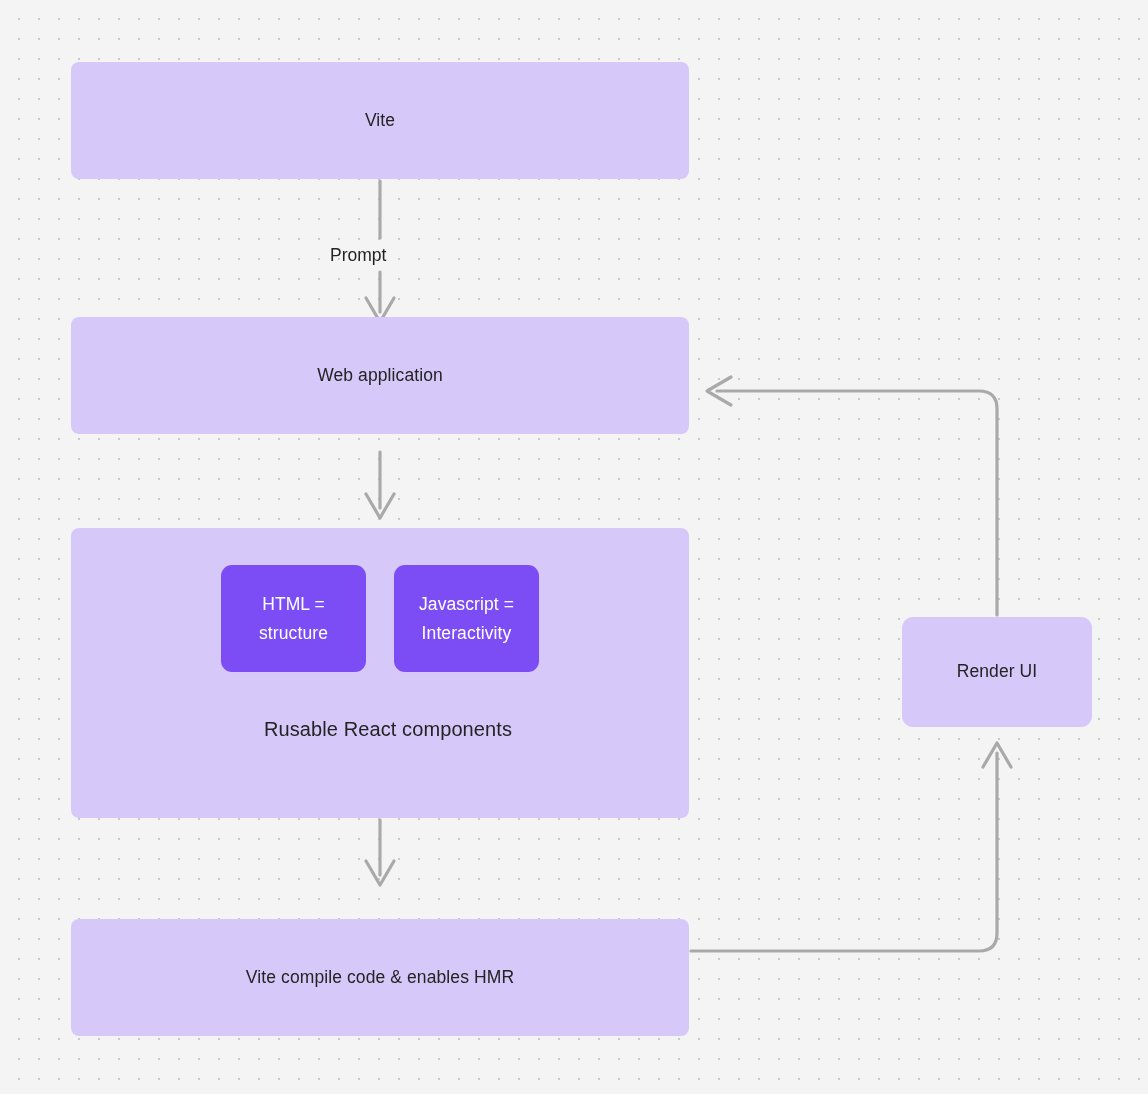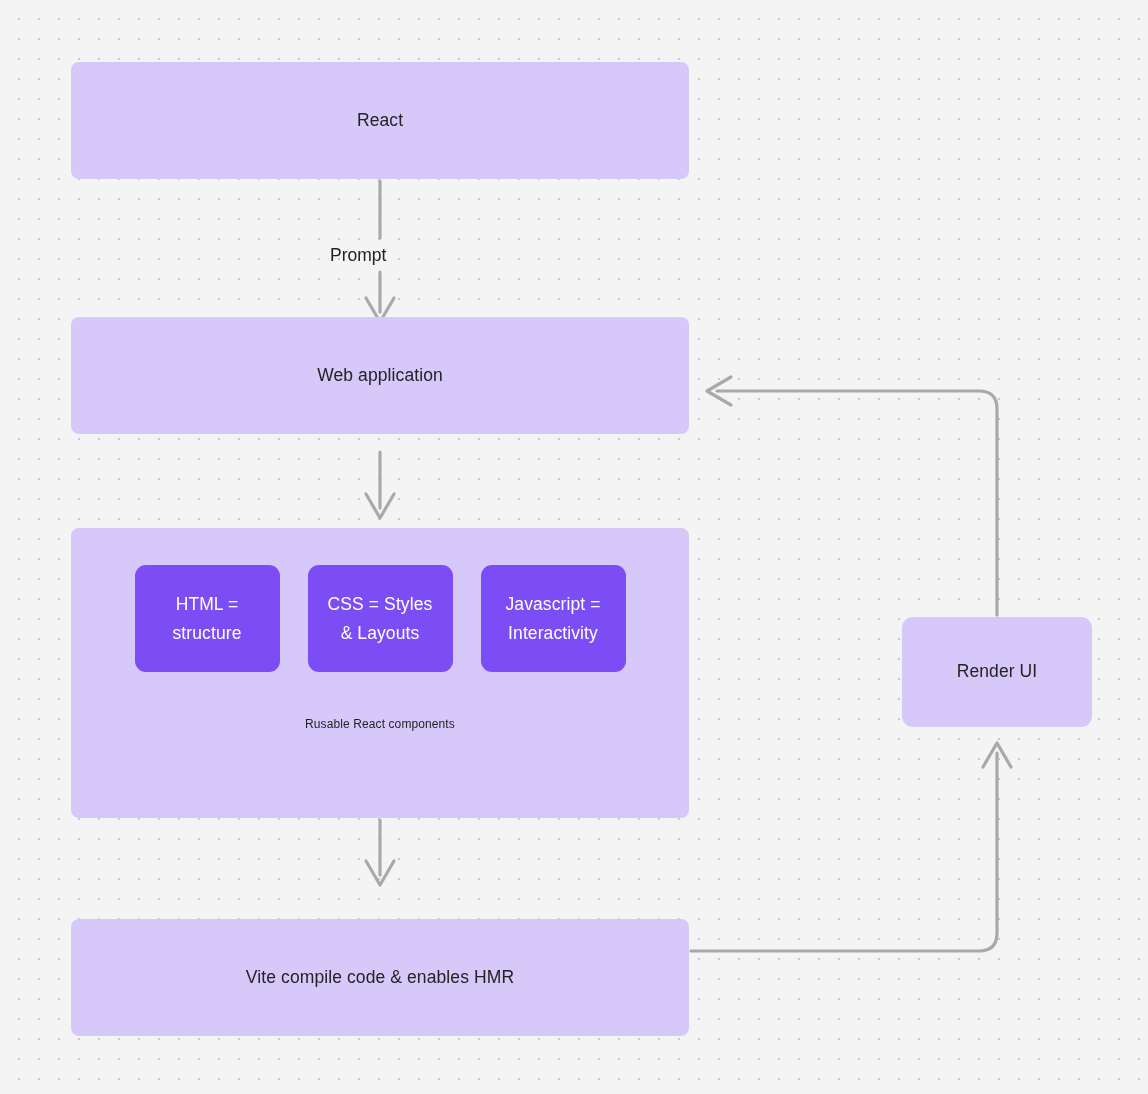--- a/index.html
+++ b/index.html
@@ -69,26 +69,26 @@
     color: #ffffff;
     font-size: 17.5px;
     line-height: 1.62;
     text-align: center;
     padding: 15px 6px;
     white-space: pre-line;
   }
 
   .caption {
     position: absolute;
-    left: 0;
+    left: 8px;
     top: 188px;
     width: 100%;
     text-align: center;
     color: #232323;
-    font-size: 12px;
+    font-size: 20px;
   }
 
   
   .edge-label {
     position: absolute;
     color: #232323;
     font-size: 17.5px;
     background: transparent;
     text-align: left;
     white-space: nowrap;
@@ -133,38 +133,34 @@
       <path d="M 983 767 L 997 743 L 1011 767"></path>
     </g>
 
     <g>
       <path d="M 997 615 L 997 409 Q 997 391 979 391 L 717 391"></path>
       <path d="M 731 377 L 707 391 L 731 405"></path>
     </g>
   </svg>
 
   <div class="node" id="node-user">
-    <span>React</span>
+    <span>Vite</span>
   </div>
 
   <div class="edge-label" id="label-prompt">Prompt</div>
 
   <div class="node" id="node-webapp">
     <span>Web application</span>
   </div>
 
   <div class="node" id="node-components">
     <div class="inner-row">
       <div class="inner-box">
         <span>HTML =
 structure</span>
-      </div>
-      <div class="inner-box">
-        <span>CSS = Styles
-&amp; Layouts</span>
       </div>
       <div class="inner-box">
         <span>Javascript =
 Interactivity</span>
       </div>
     </div>
     <div class="caption">Rusable React components</div>
   </div>
 
   <div class="node" id="node-vite">

